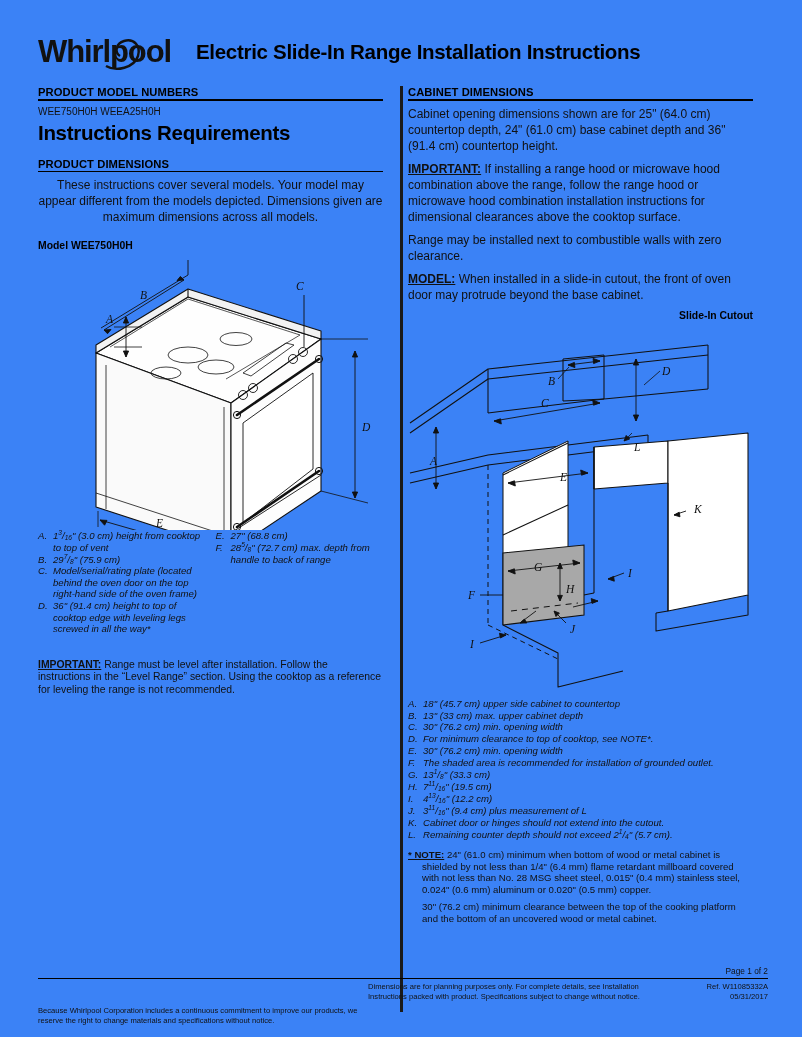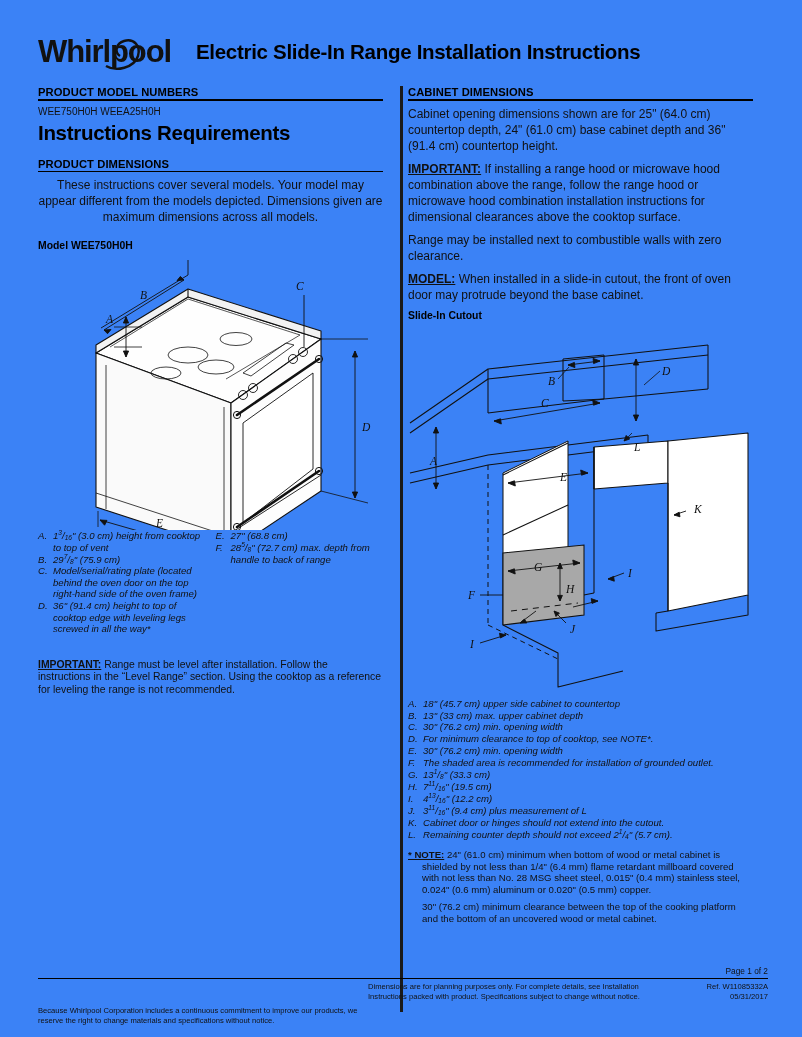--- a/index.html
+++ b/index.html
@@ -57,21 +57,21 @@
   sub{vertical-align:-0.18em;}
 
   .note-block{font-size:9.6px;line-height:11.6px;color:#111;}
   .note-block .star{font-style:normal;}
   .hang{padding-left:12px;text-indent:-12px;}
 
   .important-blk{font-size:10.4px;line-height:12.4px;color:#111;margin-top:24px;}
   .footnote{font-size:10.4px;line-height:12.4px;color:#111;margin-top:7px;padding-left:12px;text-indent:-7px;}
 
   .cutout-title{
-    text-align:left;font-size:10.4px;font-weight:bold;color:#000;margin:4px 0 2px 0;
+    text-align:right;font-size:10.4px;font-weight:bold;color:#000;margin:4px 0 2px 0;
   }
 
   
   .pagenum{
     position:absolute;right:0;top:936px;font-size:8.3px;color:#111;
   }
   .footrule{position:absolute;left:0;top:948px;width:730px;height:1px;background:#000;}
   .footer{position:absolute;left:0;top:952px;width:730px;font-size:7.6px;line-height:10.4px;color:#111;}
   .footer .fl{position:absolute;left:0;top:8px;width:320px;margin-top:16px;}
   .footer .fc{position:absolute;left:330px;top:0;width:290px;}

